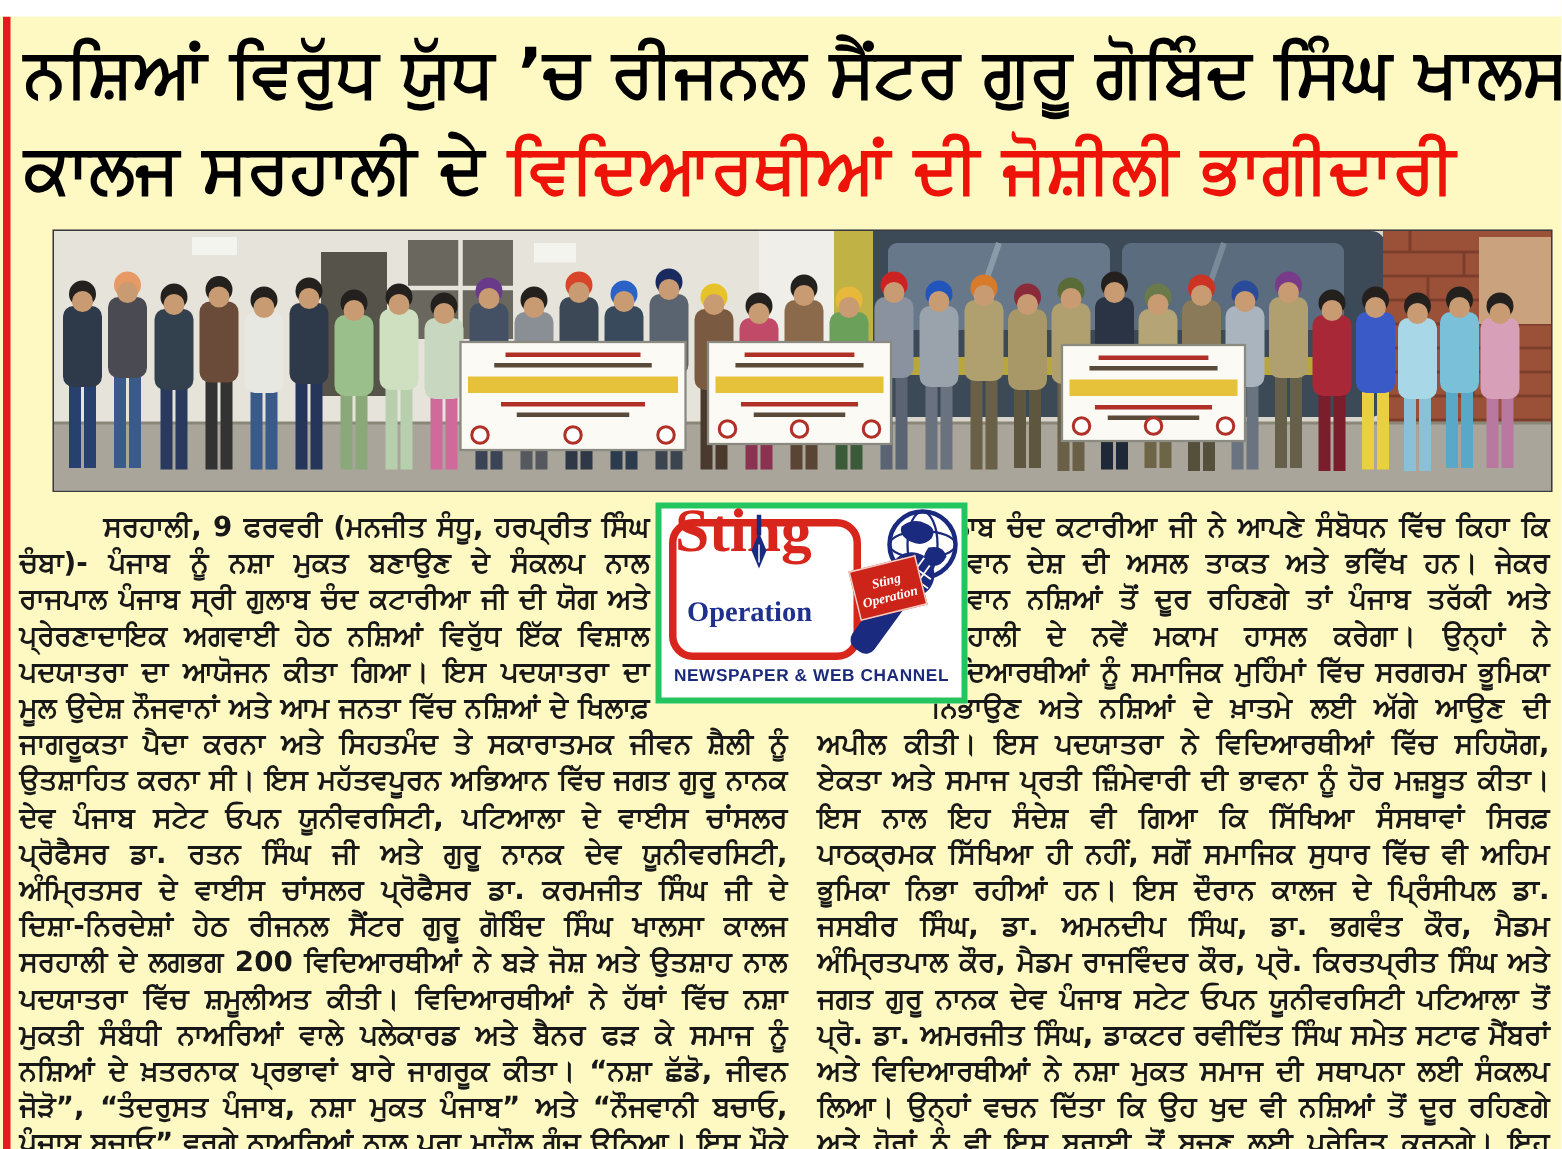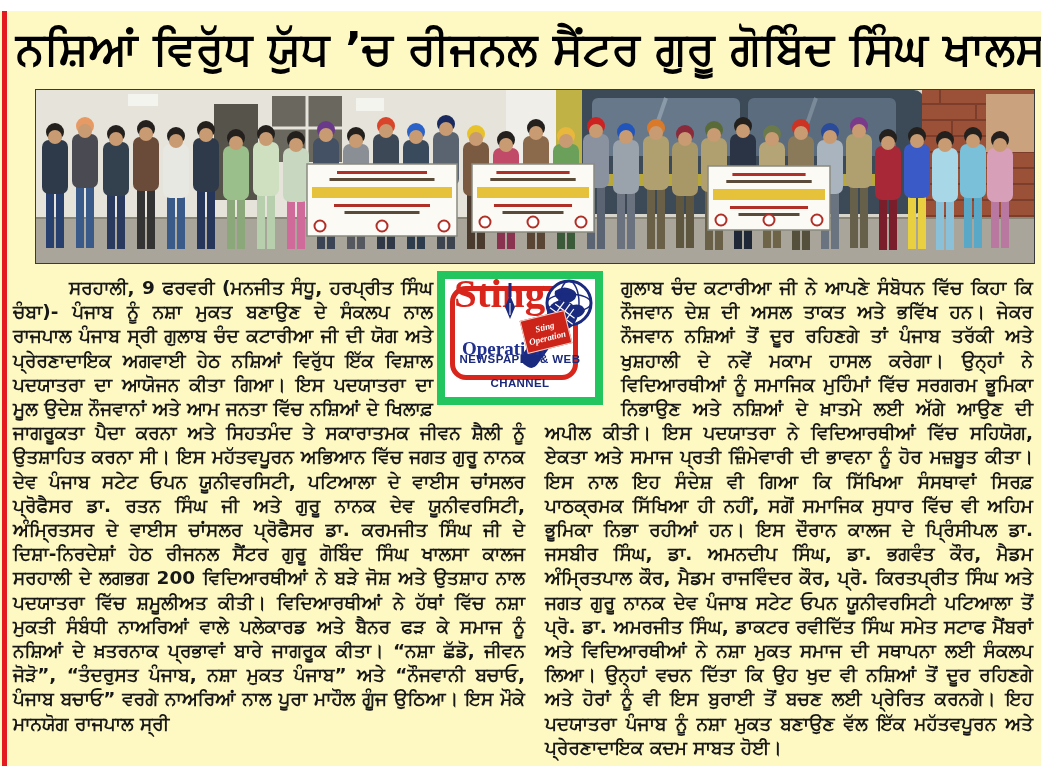--- a/index.html
+++ b/index.html
@@ -23,22 +23,22 @@
     font-size:18.5px;line-height:24.2px;color:#181818;text-align:justify;}
   .col-left{width:512px;}
   .col-right{width:488px;}
   .spacer-r{float:right;width:92px;height:128px;}
   .spacer-l{float:left;width:76px;height:128px;}
   .col-left p,.col-right p{margin:0;font-weight:bold;}
   .col-left p{text-indent:56px;}
   .col-right p{text-indent:0;}
 
   
-  .sting-logo{position:absolute;left:424px;top:-5px;width:166px;height:134px;
-    background:#fff;border:8px solid #22c55e;box-sizing:border-box;z-index:5;}
+  .sting-logo{position:absolute;left:424px;top:-5px;width:208px;height:134px;
+    background:#fff;border:4px solid #22c55e;box-sizing:border-box;z-index:5;}
   .sl-frame{position:absolute;left:5px;top:7px;width:118px;height:84px;
     border:5px solid #d8261d;border-radius:16px;}
   .sl-sting{position:absolute;left:9px;top:2px;font-family:"Liberation Serif",serif;
     font-weight:bold;font-size:41px;color:#d8261d;z-index:3;}
   .sl-pen{position:absolute;left:59px;top:4px;z-index:4;}
   .sl-operation{position:absolute;left:17px;top:58px;font-family:"Liberation Serif",serif;
     font-weight:bold;font-size:19px;color:#20308e;z-index:3;}
   .sl-globe{position:absolute;right:2px;top:0px;z-index:2;}
   .sl-mic{position:absolute;right:10px;bottom:22px;z-index:2;}
   .sl-flag{position:absolute;right:26px;top:36px;width:46px;height:34px;background:#cc2418;
@@ -54,20 +54,21 @@
 </style>
 </head>
 <body>
 
 <div class="page">
 
   <div class="left-rule"></div>
 
   <div class="headline">
     <div><span>ਨਸ਼ਿਆਂ ਵਿਰੁੱਧ ਯੁੱਧ ’ਚ ਰੀਜਨਲ ਸੈਂਟਰ ਗੁਰੂ ਗੋਬਿੰਦ ਸਿੰਘ ਖਾਲਸਾ</span></div>
+    <div><span>ਕਾਲਜ ਸਰਹਾਲੀ ਦੇ </span><span class="hl-red">ਵਿਦਿਆਰਥੀਆਂ ਦੀ ਜੋਸ਼ੀਲੀ ਭਾਗੀਦਾਰੀ</span></div>
   </div>
 
   <div class="photo-wrap">
     <svg width="998" height="173" viewBox="0 0 998 173" xmlns="http://www.w3.org/2000/svg">
 
       <rect x="0" y="0" width="520" height="140" fill="#e6e4da"></rect>
       <rect x="470" y="0" width="60" height="130" fill="#efeee8"></rect>
       <rect x="178" y="14" width="44" height="96" fill="#55534a"></rect>
       <rect x="236" y="6" width="70" height="66" fill="#6a685e"></rect>
       <line x1="271" y1="6" x2="271" y2="72" stroke="#e6e4da" stroke-width="3"></line>

